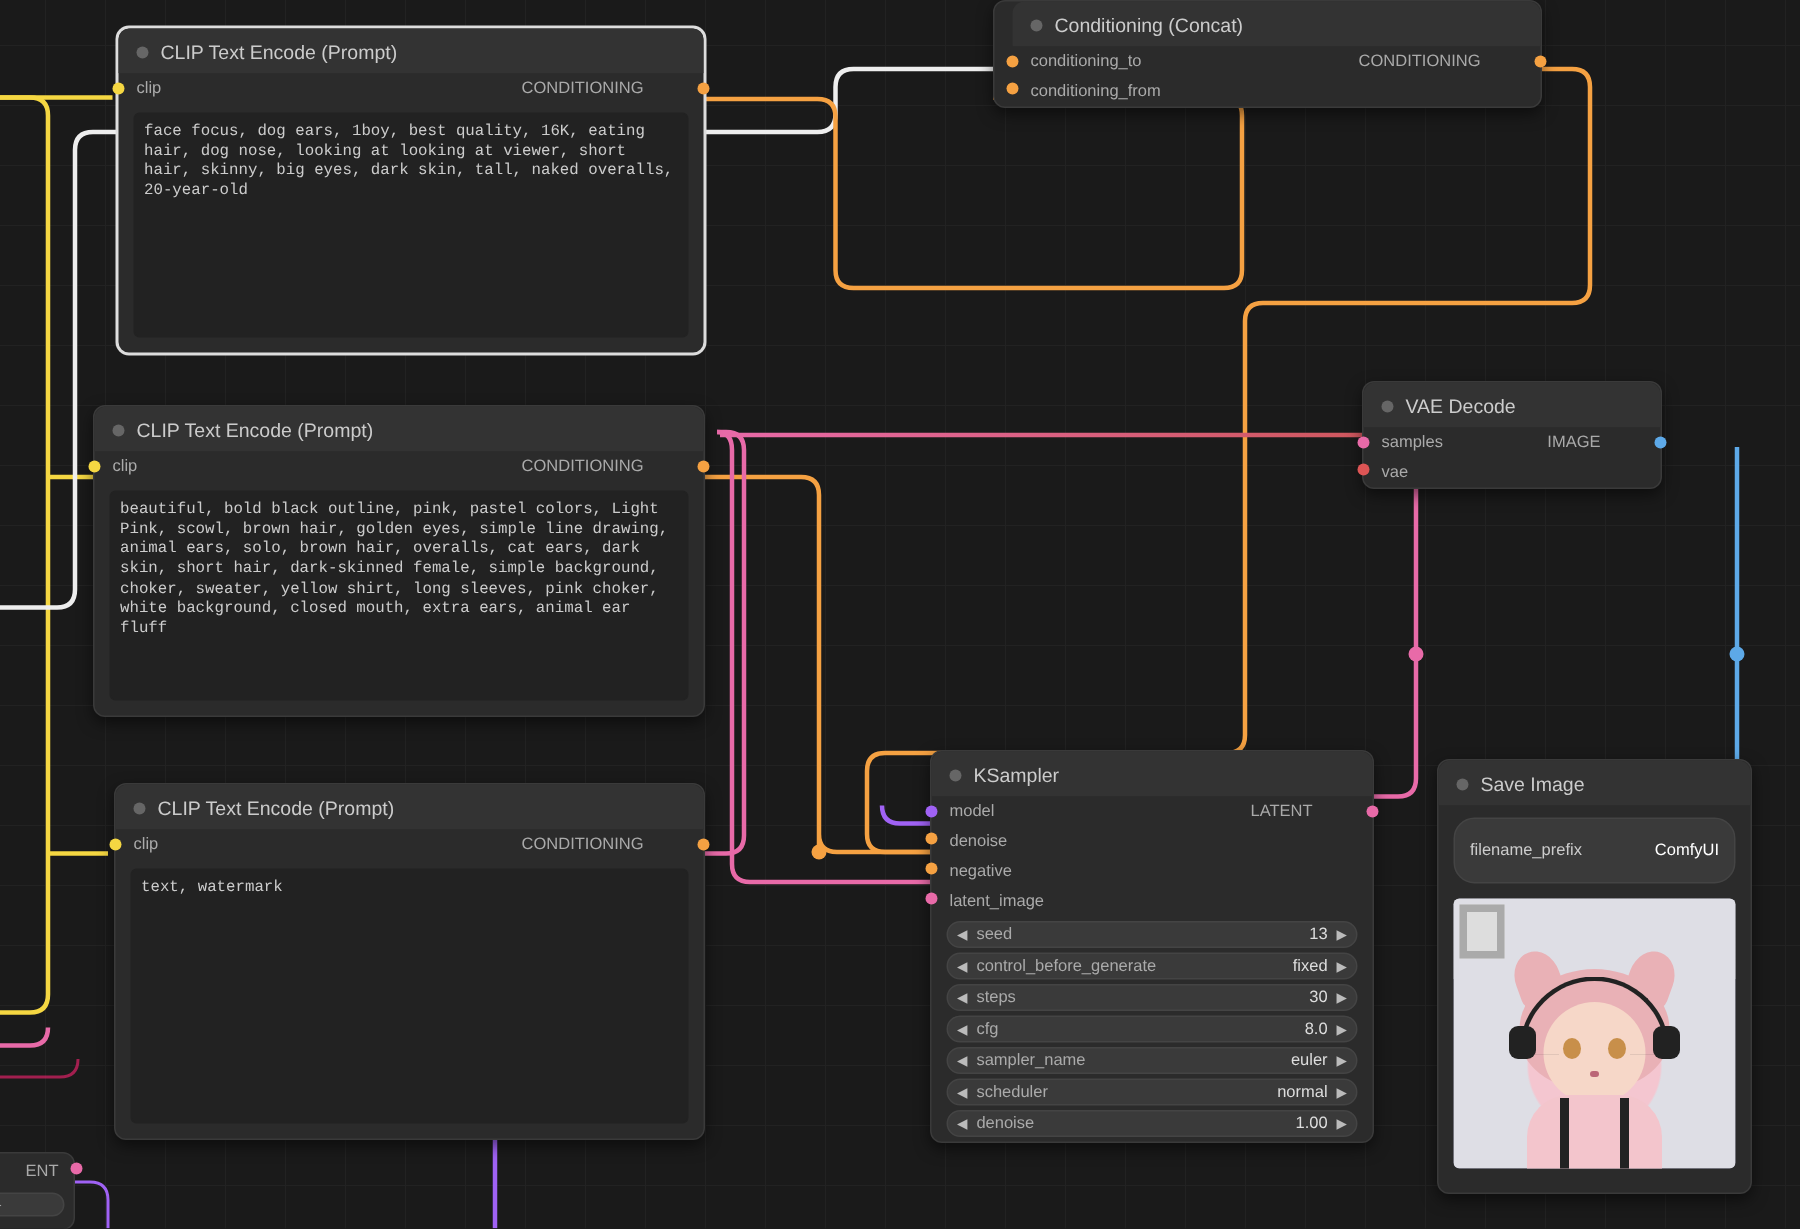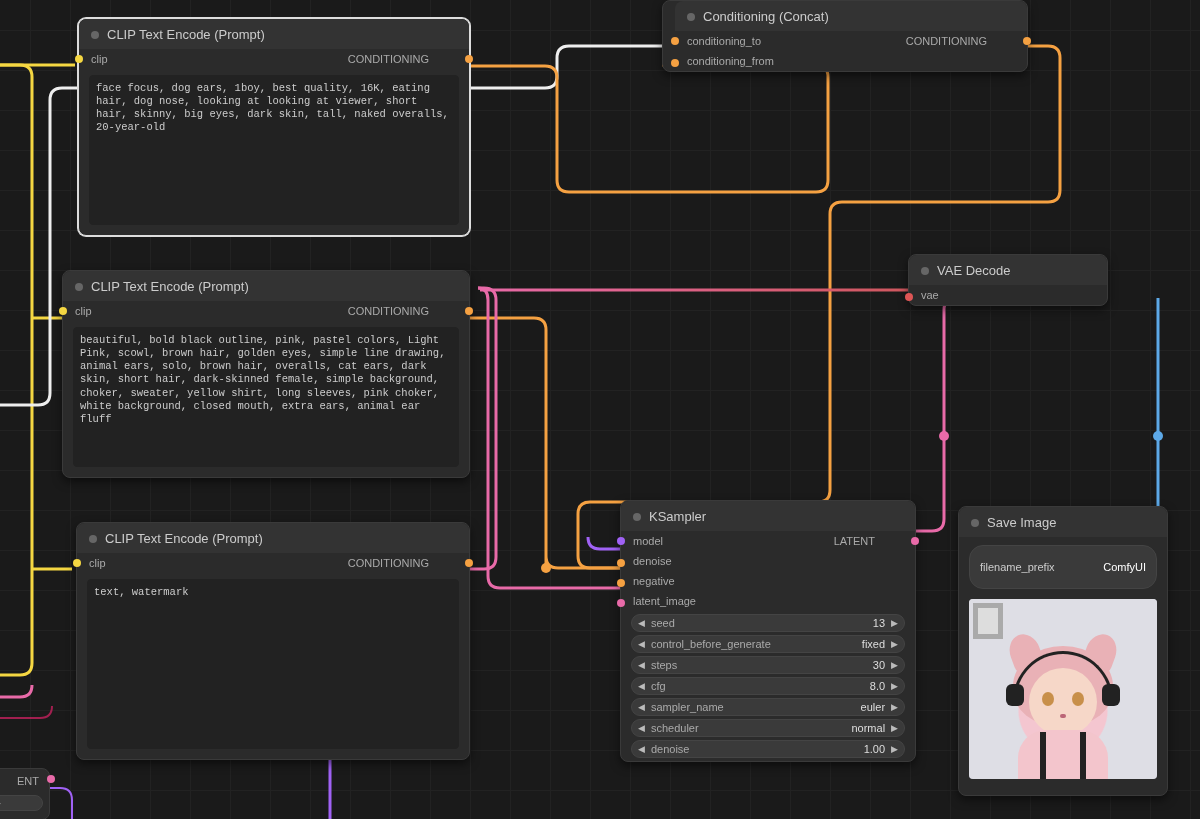--- a/index.html
+++ b/index.html
@@ -50,21 +50,21 @@
     font-size: 13px;
     color: #ccc;
     background: #333;
     border-radius: 8px 8px 0 0;
   }
   .node-header .dot-icon {
     width: 8px; height: 8px; border-radius: 50%; background: #666;
   }
   .port-row {
     display: flex;
-    align-items: flex-end;
+    align-items: flex-start;
     padding: 4px 10px;
     position: relative;
   }
   .port-label { font-size: 11px; color: #aaa; }
   .port-dot {
     width: 8px; height: 8px; border-radius: 50%;
     flex-shrink: 0;
     margin: 0 6px;
   }
   .port-dot.left { margin-left: -14px; margin-right: 8px; }
@@ -316,20 +316,30 @@
   <div class="port-row">
     <span class="port-dot c-orange left"></span>
     <span class="port-label">conditioning_from</span>
   </div>
 </div>
 
 <div class="node" style="left:908px; top:254px; width:200px;">
   <div class="node-header">
     <span class="dot-icon"></span>
     <span>VAE Decode</span>
+  </div>
+  <div class="io-row">
+    <div class="io-left">
+      <span class="port-dot c-pink left"></span>
+      <span class="port-label">samples</span>
+    </div>
+    <div class="io-right">
+      <span class="port-label">IMAGE</span>
+      <span class="port-dot c-blue right"></span>
+    </div>
   </div>
   <div class="port-row">
     <span class="port-dot left" style="background:#d55"></span>
     <span class="port-label">vae</span>
   </div>
 </div>
 
 <div class="node" style="left:620px; top:500px; width:296px;">
   <div class="node-header">
     <span class="dot-icon"></span>

